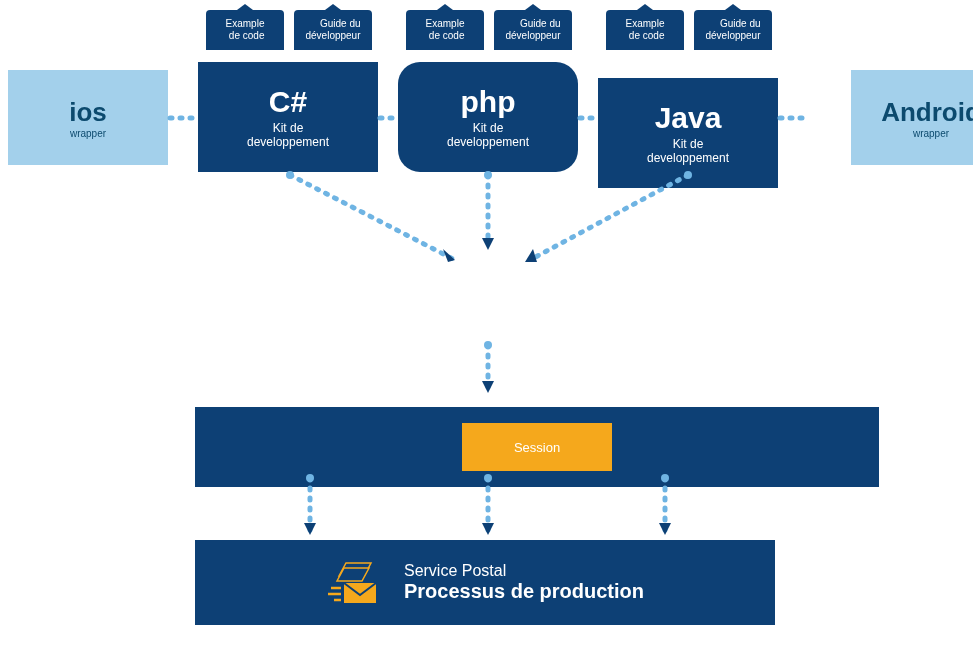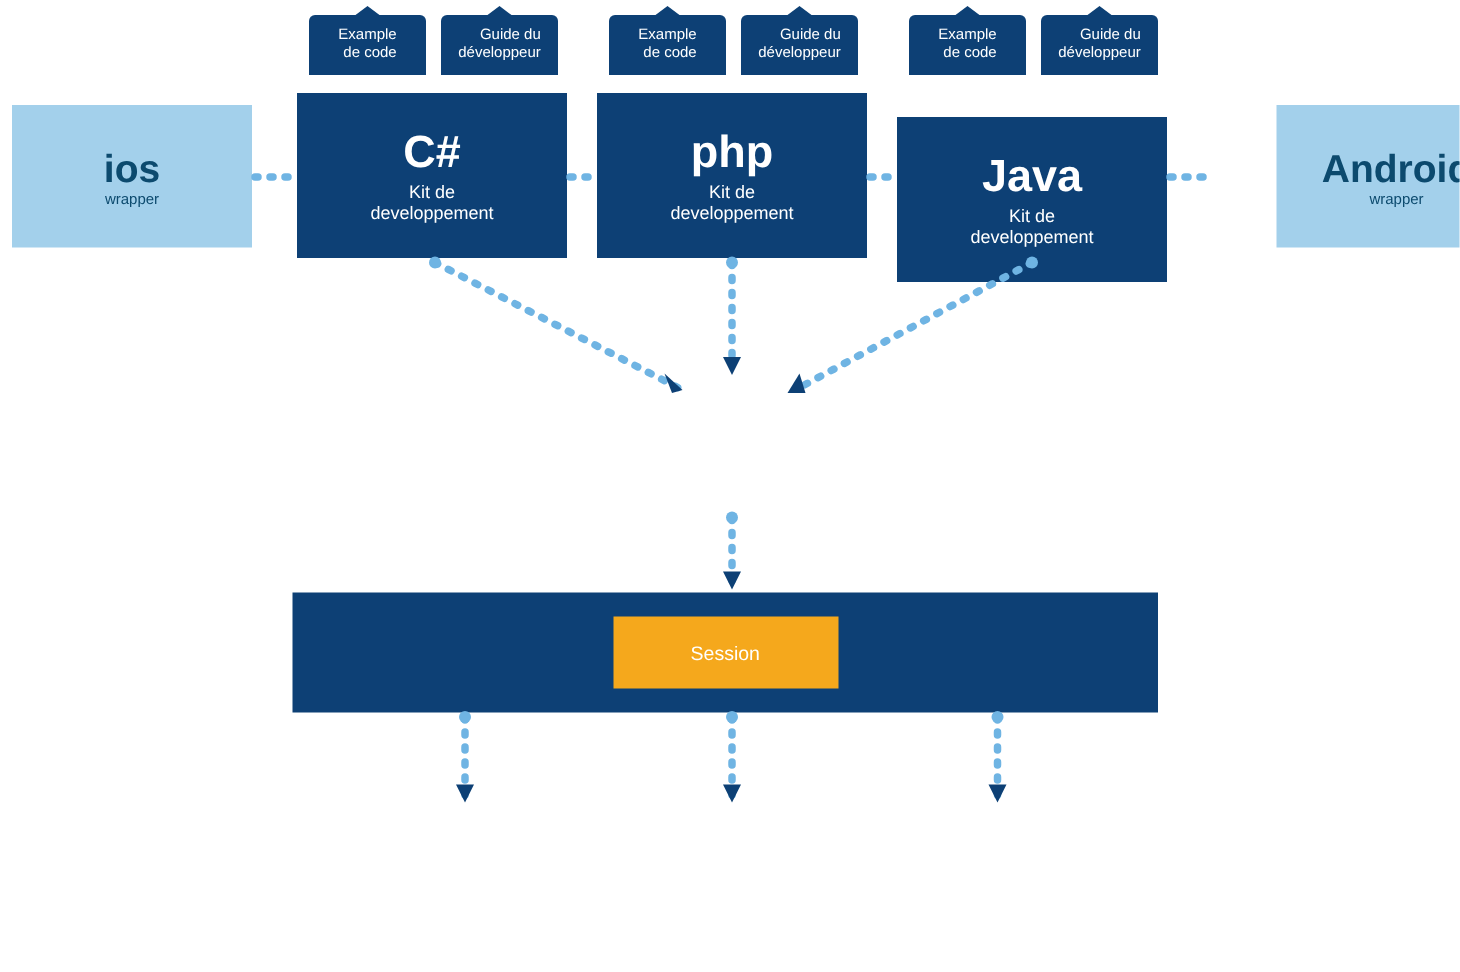--- a/index.html
+++ b/index.html
@@ -77,22 +77,22 @@
     left: 430px;
     top: 250px;
     width: 130px;
     height: 90px;
   }
 
   
   .mid-bar {
     position: absolute;
     left: 195px;
-    top: 395px;
-    width: 577px;
+    top: 407px;
+    width: 684px;
     height: 80px;
     background: #0d4075;
     display: flex;
     align-items: center;
     justify-content: space-around;
     padding: 0 14px;
   }
   .orange-box {
     width: 150px;
     height: 48px;
@@ -154,21 +154,21 @@
       <span>Example<br>de code</span>
     </div>
   <div class="tab" style="left:694px; top:10px;">
       <span>Guide du<br>développeur</span>
     </div>
 
   <div class="sdk-box" style="left:198px; top:62px;">
     <div class="sdk-title">C#</div>
     <div class="sdk-sub">Kit de<br>developpement</div>
   </div>
-  <div class="sdk-box" style="left:398px; top:62px;">
+  <div class="sdk-box" style="left:398px; top:62px;border-radius:22px;">
     <div class="sdk-title">php</div>
     <div class="sdk-sub">Kit de<br>developpement</div>
   </div>
   <div class="sdk-box" style="left:598px; top:78px;">
     <div class="sdk-title">Java</div>
     <div class="sdk-sub">Kit de<br>developpement</div>
   </div>
 
   <div class="wrapper-box" style="left:8px; top:70px;">
     <div class="wrapper-title">ios</div>
@@ -179,20 +179,35 @@
     <div class="wrapper-sub">wrapper</div>
   </div>
 
 
   <div class="mid-bar">
     <div class="orange-box">
         <span>Session</span>
       </div>
   </div>
 
+  <div class="bottom-bar">
+    <svg width="60" height="50" viewBox="0 0 60 50">
+      <polygon points="20,5 45,5 38,18 13,18" fill="#0d4075" stroke="#f5a81c" stroke-width="1.5"></polygon>
+      <polygon points="18,10 43,10 36,23 11,23" fill="#0d4075" stroke="#f5a81c" stroke-width="1.5"></polygon>
+      <rect x="18" y="25" width="32" height="20" fill="#f5a81c"></rect>
+      <polyline points="18,25 34,37 50,25" fill="none" stroke="#0d4075" stroke-width="2"></polyline>
+      <line x1="5" y1="30" x2="15" y2="30" stroke="#f5a81c" stroke-width="2.5"></line>
+      <line x1="2" y1="36" x2="15" y2="36" stroke="#f5a81c" stroke-width="2.5"></line>
+      <line x1="8" y1="42" x2="15" y2="42" stroke="#f5a81c" stroke-width="2.5"></line>
+    </svg>
+    <div class="bottom-text">
+      <div class="line1">Service Postal</div>
+      <div class="line2">Processus de production</div>
+    </div>
+  </div>
 
   <svg class="connectors">
 
     <line class="dot-line" x1="170" y1="118" x2="195" y2="118"></line>
 
     <line class="dot-line" x1="380" y1="118" x2="396" y2="118"></line>
 
     <line class="dot-line" x1="580" y1="118" x2="596" y2="118"></line>
 
     <line class="dot-line" x1="780" y1="118" x2="803" y2="118"></line>

